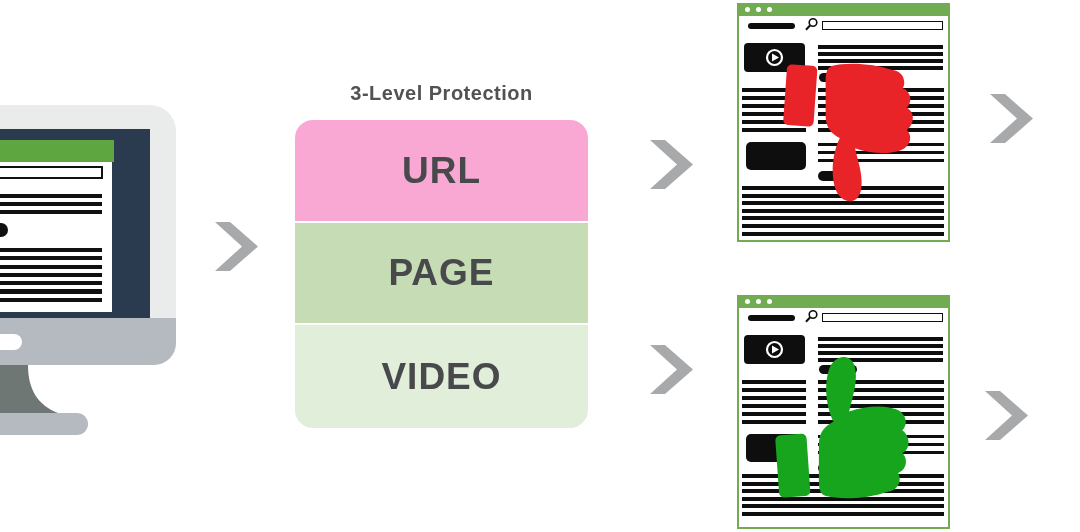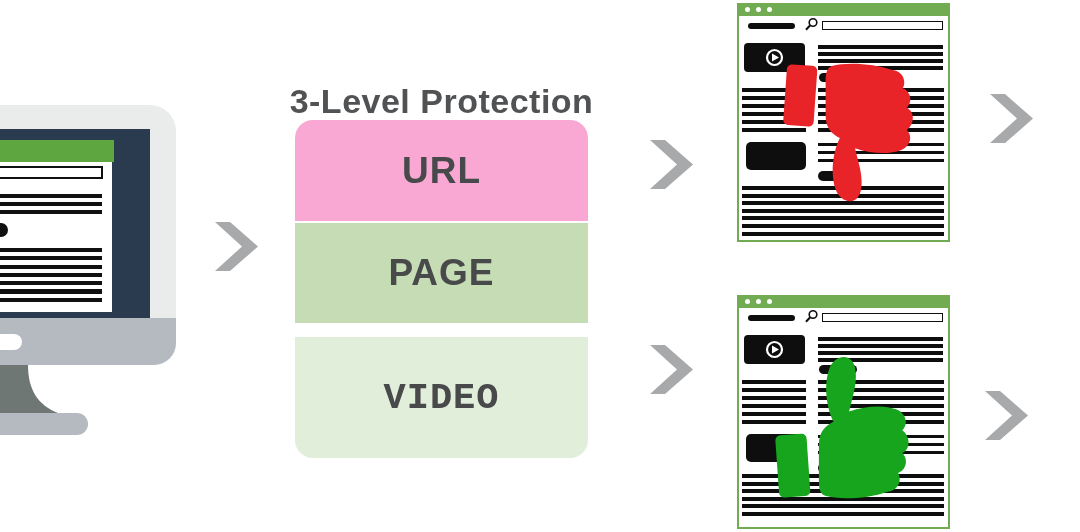--- a/index.html
+++ b/index.html
@@ -33,27 +33,27 @@
   .mon-neck  { position:absolute; left:-60px; top:365px; width:118px; height:50px; }
   .mon-base  { position:absolute; left:-60px; top:413px; width:148px; height:22px;
                background:var(--monitor-chin); border-radius:0 12px 12px 0; }
 
   
   .chev { position:absolute; width:43px; height:49px; }
   .chev polygon { fill:var(--chevron-gray); }
 
   
   .flow-title { position:absolute; left:285px; top:82px; width:313px; text-align:center;
-                font-size:34px; font-weight:bold; color:var(--title-gray); letter-spacing:.5px; }
+                font-size:20px; font-weight:bold; color:var(--title-gray); letter-spacing:.5px; }
   .levels { position:absolute; left:295px; top:120px; width:293px; }
   .level  { width:293px; display:flex; align-items:center; justify-content:center;
             font-size:37px; font-weight:bold; color:var(--label-gray); letter-spacing:1px; }
   .level.l0 { height:101px; border-radius:18px 18px 0 0; }
   .level.l1 { height:100px; margin-top:2px;align-items:center; }
-  .level.l2 { height:121px; margin-top:14px; border-radius:0 0 18px 18px;font-family:Liberation Mono, monospace; }
+  .level.l2 { height:103px; margin-top:2px; border-radius:0 0 18px 18px; }
 
   
   .bw { position:absolute; width:213px; background:#fff;
         border:2px solid var(--browser-green); box-sizing:border-box; }
   .bw1 { left:737px; top:3px;   height:239px; }
   .bw2 { left:737px; top:295px; height:234px; }
   .bw .bar { position:absolute; left:-2px; top:-2px; width:213px; height:13px;
              background:var(--browser-green); }
   .bw .dot { position:absolute; top:4px; width:5px; height:5px; border-radius:50%; background:#fff; }
   .bw .d1 { left:8px; } .bw .d2 { left:19px; } .bw .d3 { left:30px; }

